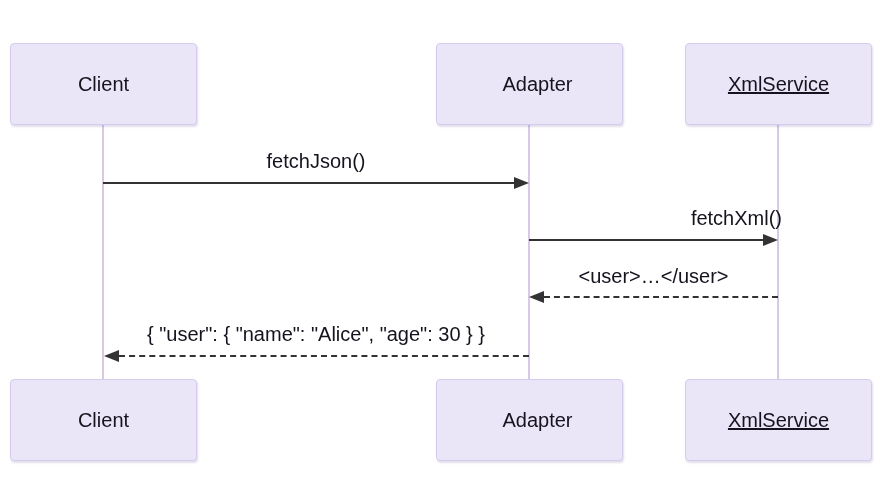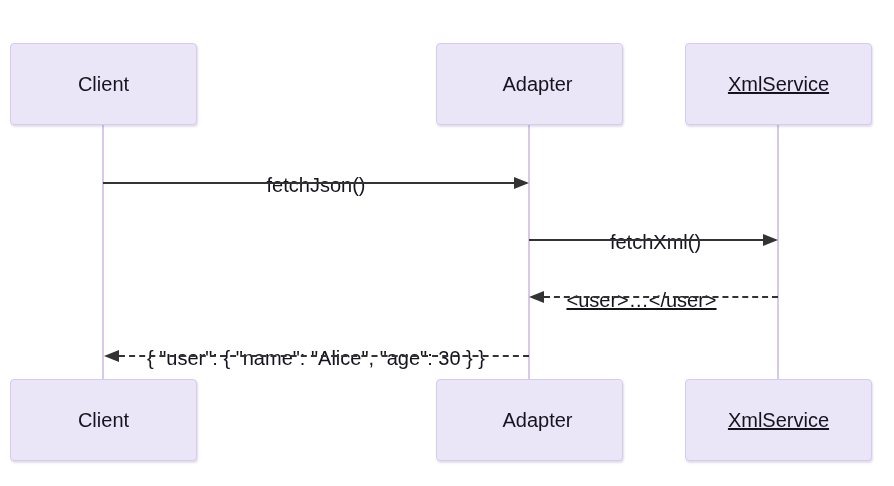--- a/index.html
+++ b/index.html
@@ -55,25 +55,24 @@
   }
 
   
   .msg-label {
     position: absolute;
     height: 24px;
     line-height: 24px;
     font-size: 20px;
     text-align: center;
     white-space: nowrap;
-    margin-top: 24px;
   }
   .lab-1 { left: 103px; width: 426px; top: 149px; }
-  .lab-2 { left: 529px; width: 253px; top: 206px; }
-  .lab-3 { left: 517px; width: 249px; top: 264px; text-decoration: underline; }
+  .lab-2 { left: 529px; width: 253px; top: 206px; text-align: right; }
+  .lab-3 { left: 529px; width: 249px; top: 264px; }
   .lab-4 { left: 103px; width: 426px; top: 322px; }
 
   
   .msg-line {
     position: absolute;
     height: 0;
     border-top: 2px solid var(--arrow, #333333);
   }
   .msg-line.dashed { border-top-style: dashed; }
   .line-1 { left: 103px; width: 412px; top: 182px; }

